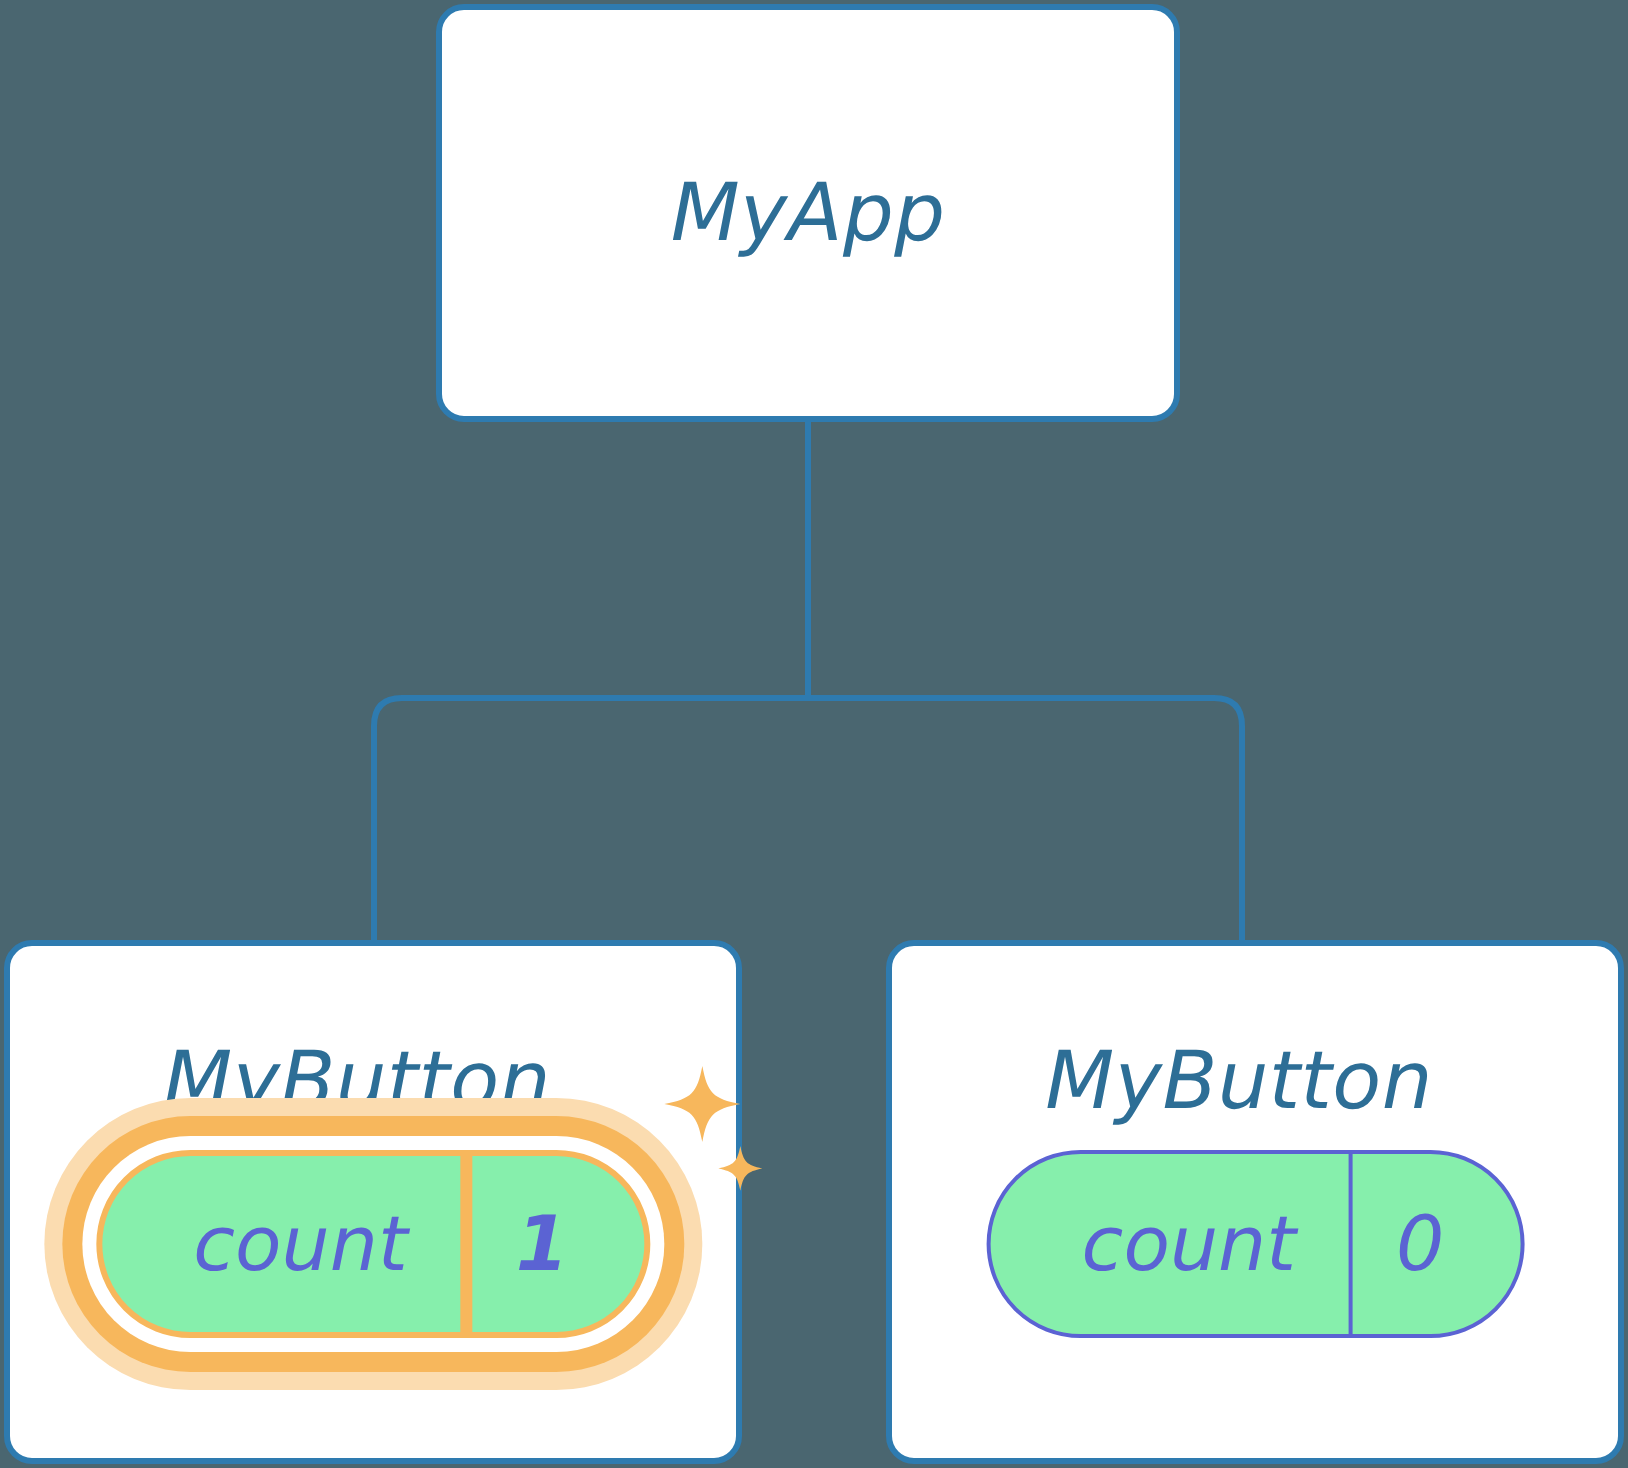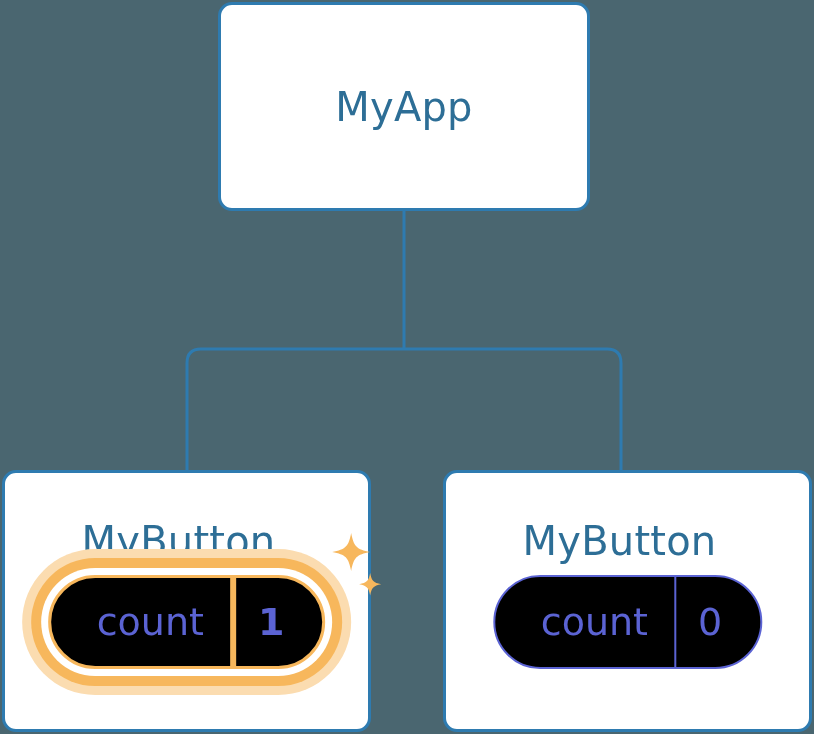--- a/index.html
+++ b/index.html
@@ -12,20 +12,21 @@
     height: 734px;
     overflow: hidden;
     background: #4a6670;
     font-family: "DejaVu Sans", sans-serif;
     -webkit-font-smoothing: antialiased;
   }
   #stage {
     position: relative;
     width: 718px;
     height: 734px;
+    font-style: italic;
   }
 
   
   #connectors {
     position: absolute;
     left: 0;
     top: 0;
     width: 814px;
     height: 734px;
     pointer-events: none;
@@ -92,21 +93,21 @@
     left: 50%;
     top: 102px;
     transform: translateX(-50%);
   }
   .pill {
     position: relative;
     display: flex;
     align-items: stretch;
     height: 94px;
     border-radius: 47px;
-    background: #000000;
+    background: #86efac;
     box-sizing: border-box;
     border: 2px solid #5b63d3;
   }
   .pill-key,
   .pill-val {
     display: flex;
     align-items: center;
     justify-content: center;
     color: #5b63d3;
     font-size: 38px;

